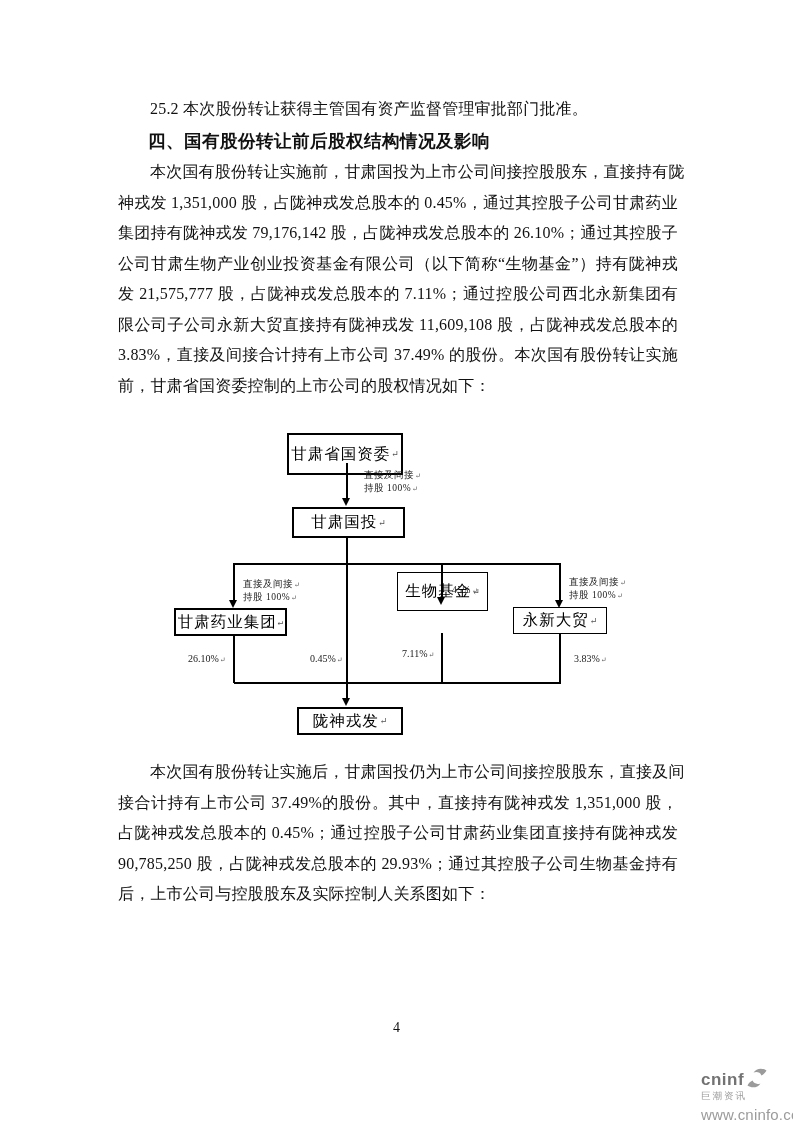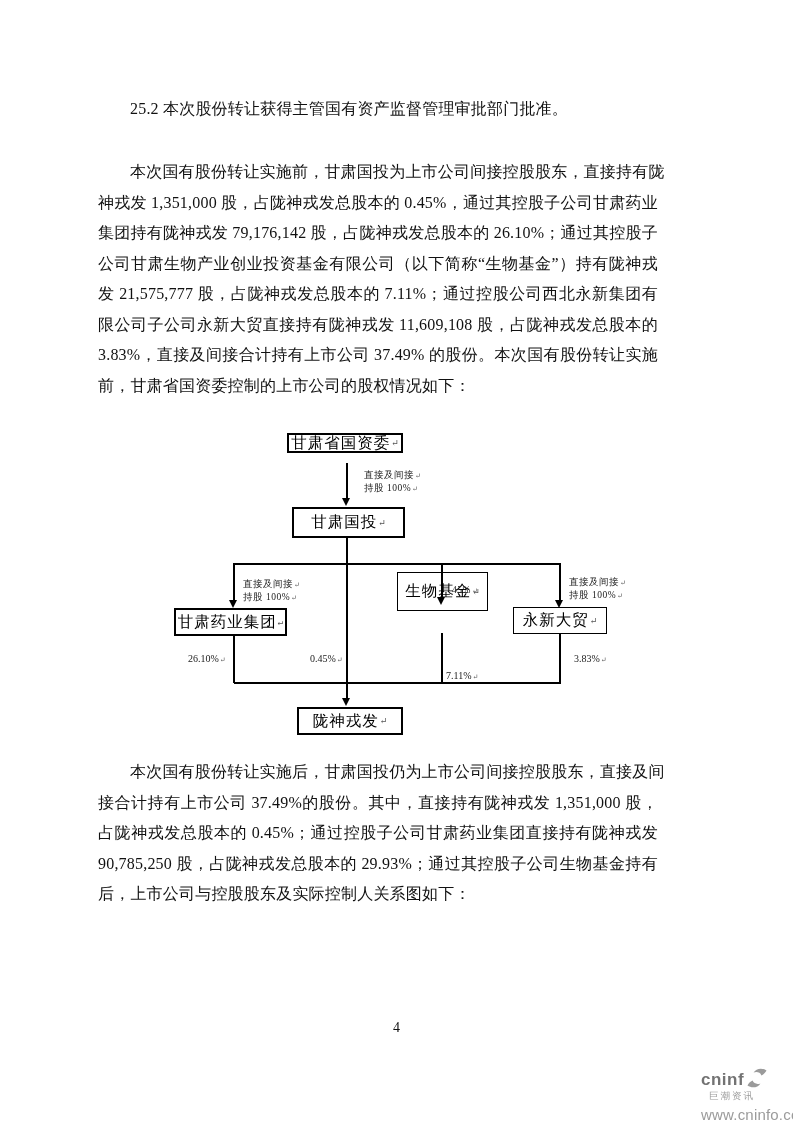--- a/index.html
+++ b/index.html
@@ -3,21 +3,21 @@
 <meta charset="utf-8">
 <style>
   * { margin:0; padding:0; box-sizing:border-box; }
   html,body { background:#ffffff; }
   body { font-family:"Liberation Serif","DejaVu Serif",serif; color:#111; }
   .page {
     position:relative; width:793px; height:1122px; background:#fff;
     margin:0 auto; overflow:hidden;
   }
   
-  .textcol { position:absolute; left:98px; width:560px; }
+  .textcol { position:absolute; left:118px; width:560px; }
   .line {
     height:30.5px; line-height:30.5px; font-size:16px;
     text-align:justify; text-align-last:justify;
     white-space:nowrap; letter-spacing:0.2px;
   }
   .line.short { text-align-last:left; white-space:normal; }
   .line.indent { padding-left:32px; }
   .heading {
     height:31px; line-height:31px; font-size:17.5px; font-weight:bold;
     padding-left:30px; letter-spacing:0.5px;
@@ -50,53 +50,56 @@
     font-size:14px; color:#111;
   }
   .logo { position:absolute; left:701px; top:1069px; width:90px; color:#9b9b9b; }
   .logo-row1 { display:flex; align-items:flex-start; justify-content:flex-start; height:22px; }
   .logo-word {
     font-family:"Liberation Sans","DejaVu Sans",sans-serif;
     font-weight:bold; font-size:17px; letter-spacing:0.5px; line-height:22px; color:#737373;
   }
   .logo-icon { width:24px; height:22px; margin-left:1px; margin-top:-2px; }
   .logo-cn {
-    width:62px; text-align:center; font-size:9.5px; letter-spacing:2px;
+    width:62px; text-align:left; font-size:9.5px; letter-spacing:2px;
     line-height:10px; color:#9b9b9b; margin-top:0px;
   }
   .logo-url {
     font-family:"Liberation Sans","DejaVu Sans",sans-serif;
     font-size:15px; letter-spacing:0.2px; line-height:10px; color:#9b9b9b; margin-top:9px;
     white-space:nowrap;
   }
 </style>
 </head>
 <body>
 
 <div class="page">
 
   <div class="textcol" style="top:94px;">
     <div class="line short indent">25.2 本次股份转让获得主管国有资产监督管理审批部门批准。</div>
   </div>
 
+  <div class="textcol" style="top:126px;">
+    <div class="heading">四、国有股份转让前后股权结构情况及影响</div>
+  </div>
 
   <div class="textcol" style="top:157px;">
     <div class="line indent">本次国有股份转让实施前，甘肃国投为上市公司间接控股股东，直接持有陇</div>
     <div class="line">神戎发 1,351,000 股，占陇神戎发总股本的 0.45%，通过其控股子公司甘肃药业</div>
     <div class="line">集团持有陇神戎发 79,176,142 股，占陇神戎发总股本的 26.10%；通过其控股子</div>
     <div class="line">公司甘肃生物产业创业投资基金有限公司（以下简称“生物基金”）持有陇神戎</div>
     <div class="line">发 21,575,777 股，占陇神戎发总股本的 7.11%；通过控股公司西北永新集团有</div>
     <div class="line">限公司子公司永新大贸直接持有陇神戎发 11,609,108 股，占陇神戎发总股本的</div>
     <div class="line">3.83%，直接及间接合计持有上市公司 37.49% 的股份。本次国有股份转让实施</div>
     <div class="line short">前，甘肃省国资委控制的上市公司的股权情况如下：</div>
   </div>
 
   <div class="diagram">
 
-    <div class="node" style="left:287px; top:433px; width:116px; height:20px;">
+    <div class="node" style="left:287px; top:433px; width:116px; height:42px;">
       <span>甘肃省国资委</span>
         <span class="crlf">↵</span>
     </div>
     <div class="node" style="left:292px; top:507px; width:113px; height:31px;">
       <span>甘肃国投</span>
         <span class="crlf">↵</span>
     </div>
     <div class="node" style="left:174px; top:608px; width:113px; height:28px;font-family:Liberation Mono, monospace;">
       <span>甘肃药业集团</span>
         <span class="crlf">↵</span>
@@ -153,21 +156,21 @@
       <div><span>直接及间接</span><span class="crlf">↵</span></div>
       <div><span>持股 100%</span><span class="crlf">↵</span></div>
     </div>
 
     <div class="pct-label" style="left:188px; top:653px;">
       <span>26.10%</span><span class="crlf">↵</span>
     </div>
     <div class="pct-label" style="left:310px; top:653px;">
       <span>0.45%</span><span class="crlf">↵</span>
     </div>
-    <div class="pct-label" style="left:402px; top:670px;margin-left:44px;">
+    <div class="pct-label" style="left:402px; top:648px;">
       <span>7.11%</span><span class="crlf">↵</span>
     </div>
     <div class="pct-label" style="left:574px; top:653px;">
       <span>3.83%</span><span class="crlf">↵</span>
     </div>
   </div>
 
   <div class="textcol" style="top:757px;">
     <div class="line indent">本次国有股份转让实施后，甘肃国投仍为上市公司间接控股股东，直接及间</div>
     <div class="line">接合计持有上市公司 37.49%的股份。其中，直接持有陇神戎发 1,351,000 股，</div>

